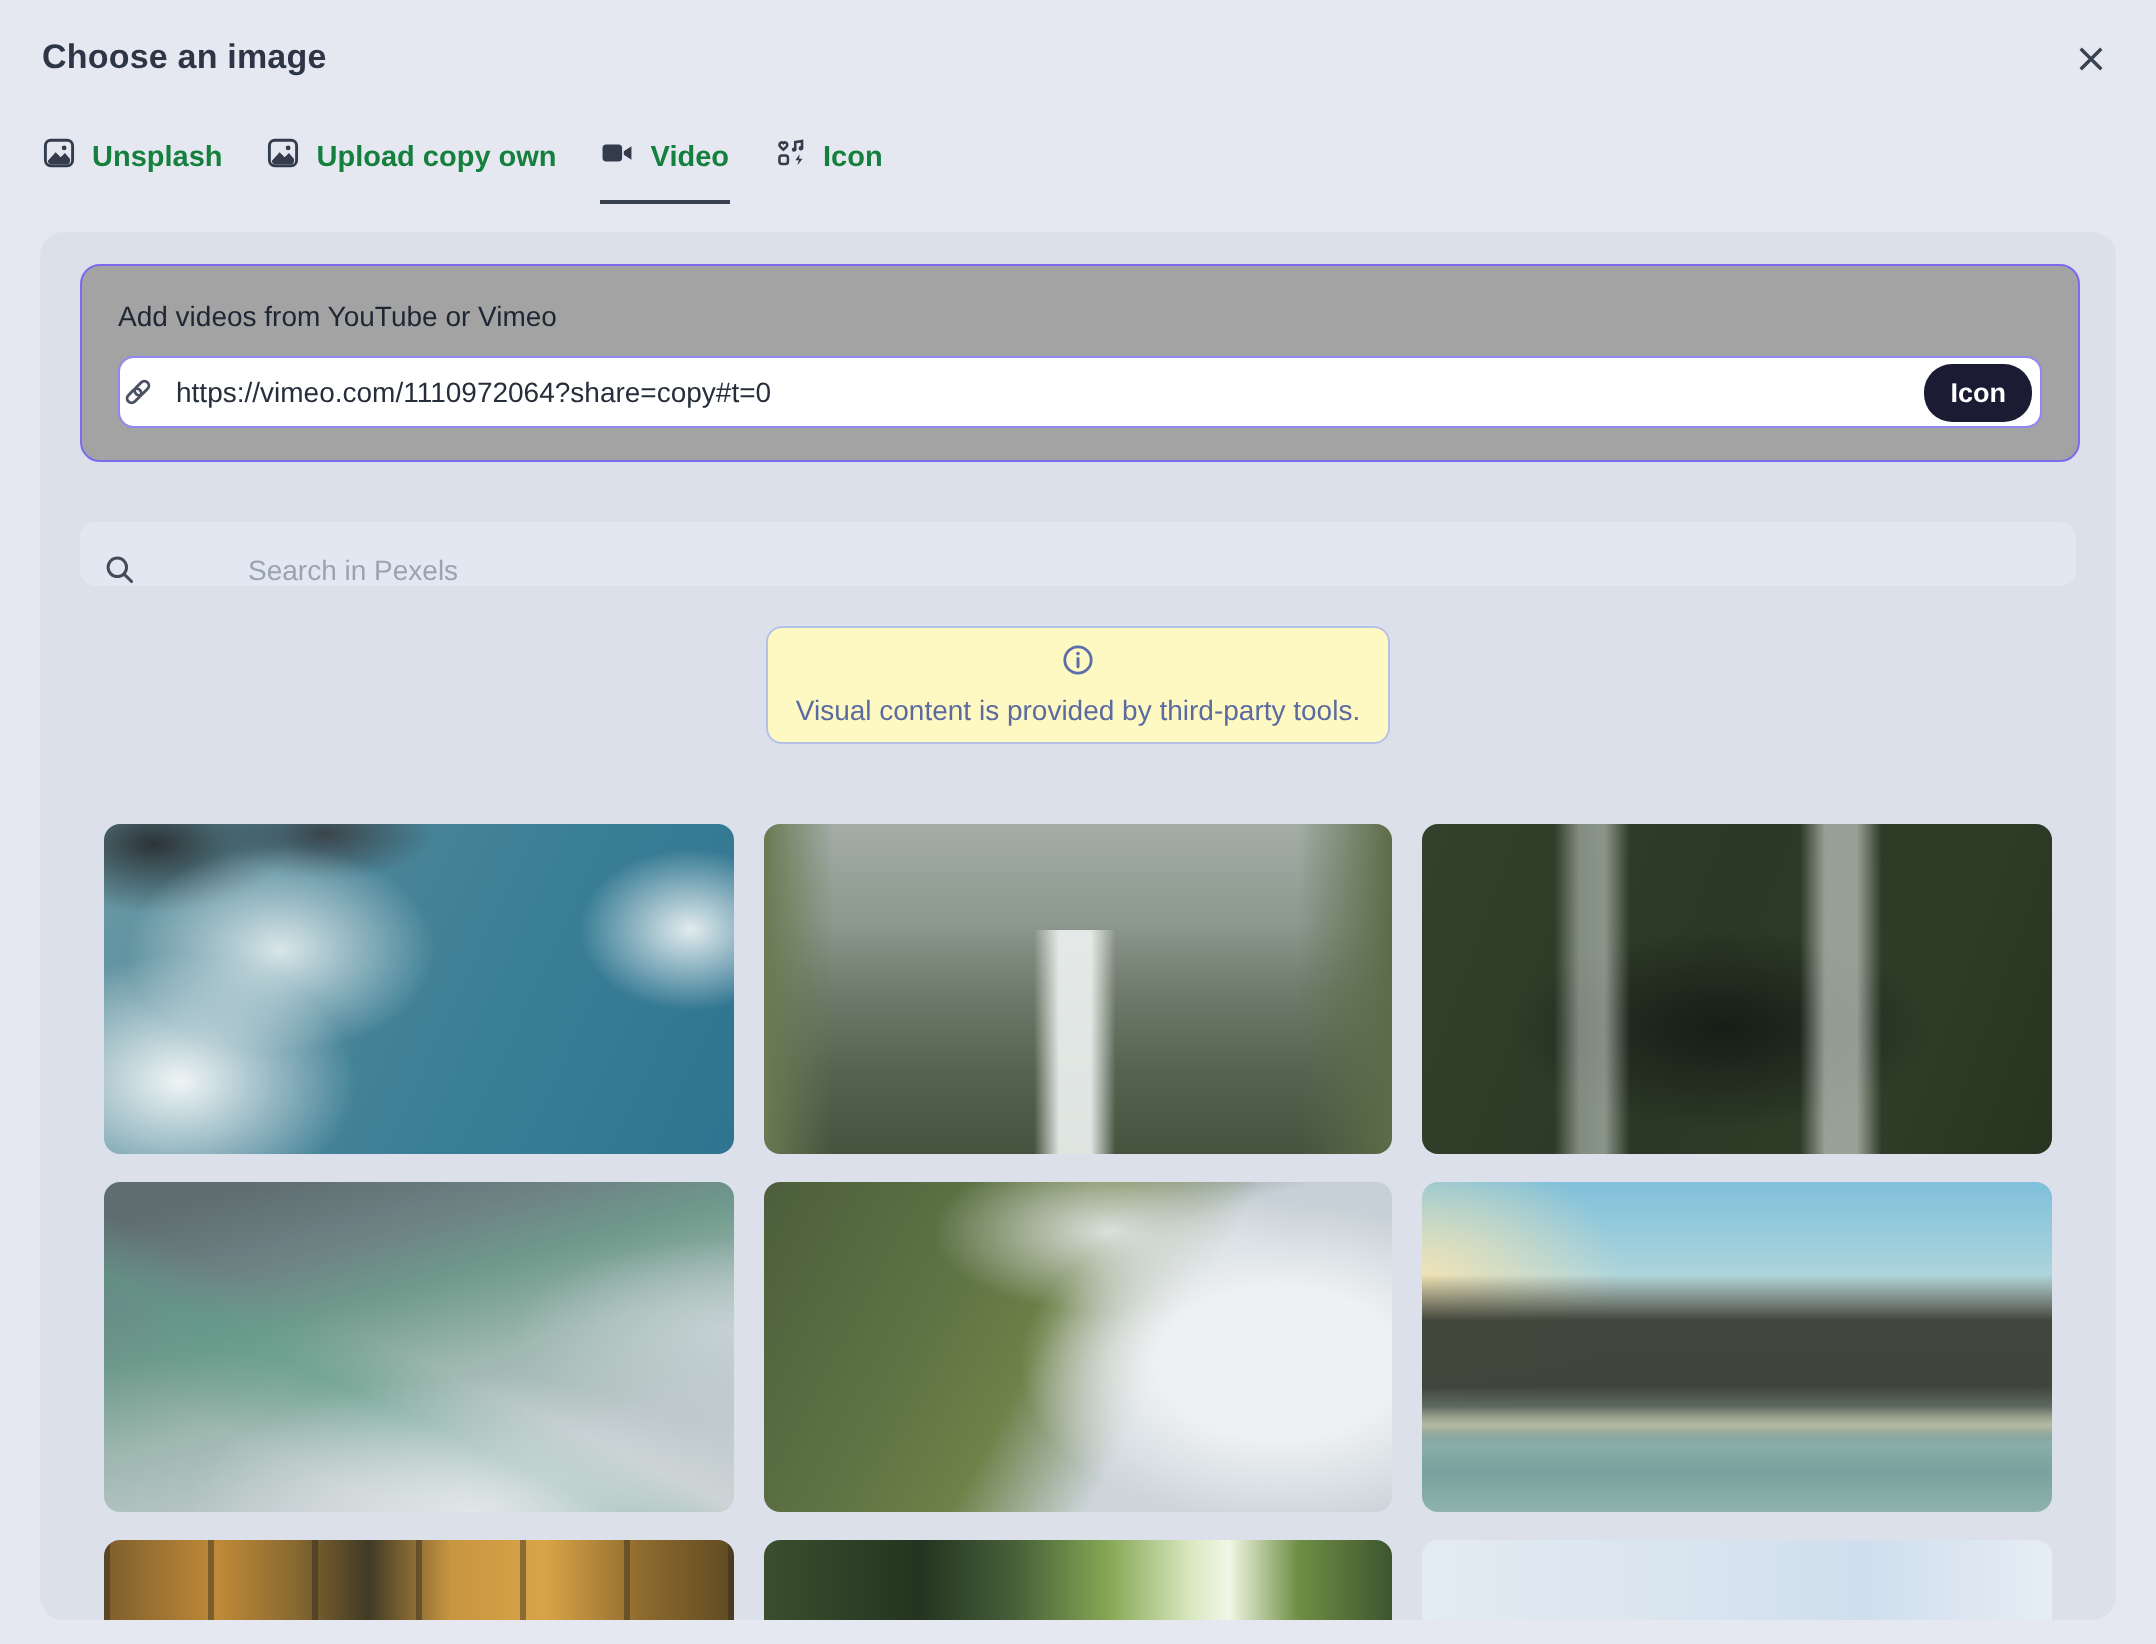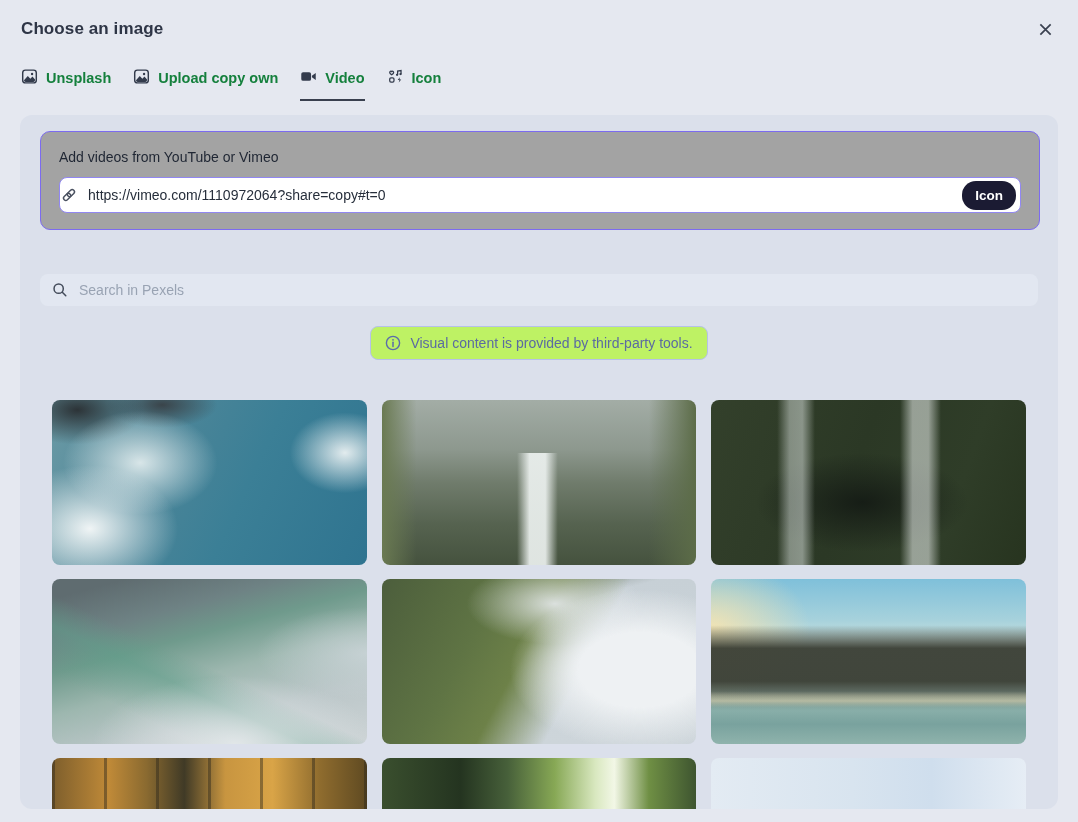--- a/index.html
+++ b/index.html
@@ -56,37 +56,37 @@
     background:#1b1b33; color:#ffffff; border:none; border-radius:14px;
     font-family:inherit; font-size:13.5px; font-weight:700; cursor:pointer;
   }
   .upload-link-row { text-align:right; margin-top:15px; }
   .upload-link {
     font-size:13.5px; color:#2a3340; text-decoration:underline;
     text-underline-offset:3px; cursor:pointer;
   }
   
   .search-bar {
-    margin:44px 20px 0 20px; height:32px;
+    margin:30px 20px 0 20px; height:32px;
     background:#e2e7f1; border-radius:8px;
-    display:flex; align-items:center; padding:0 12px; cursor:text;
+    display:flex; align-items:flex-end; padding:0 12px; cursor:text;gap:45px;
   }
   .search-bar svg { width:16px; height:16px; stroke:#434b5a; margin-right:11px; flex:0 0 auto; }
   .search-input {
     flex:1; border:none; outline:none; background:transparent;
     font-family:inherit; font-size:14px; color:#374152;
   }
   .search-input::placeholder { color:#99a3b3; opacity:1; }
   
   .notice-wrap { display:flex; justify-content:center; margin-top:20px; }
   .notice {
     display:flex; align-items:center; gap:9px;
-    background:#bef264; border:1px solid #b6c1e8; border-radius:8px;
+    background:#fef9c3; border:1px solid #b6c1e8; border-radius:8px;
     padding:8px 14px;
-    font-size:14px; color:#5b6ba1;
+    font-size:14px; color:#5b6ba1;flex-direction:column;
   }
   .notice svg { width:16px; height:16px; flex:0 0 auto; }
   
   .grid {
     margin:40px 32px 0 32px;
     display:grid; grid-template-columns:repeat(3, 1fr);
     column-gap:15px; row-gap:14px;
   }
   .thumb {
     height:165px; border-radius:8px; cursor:pointer;

